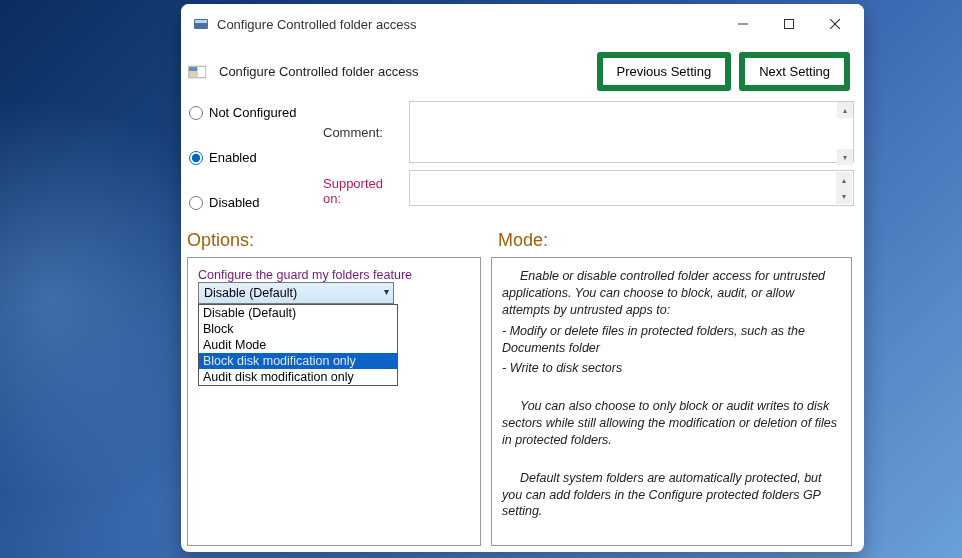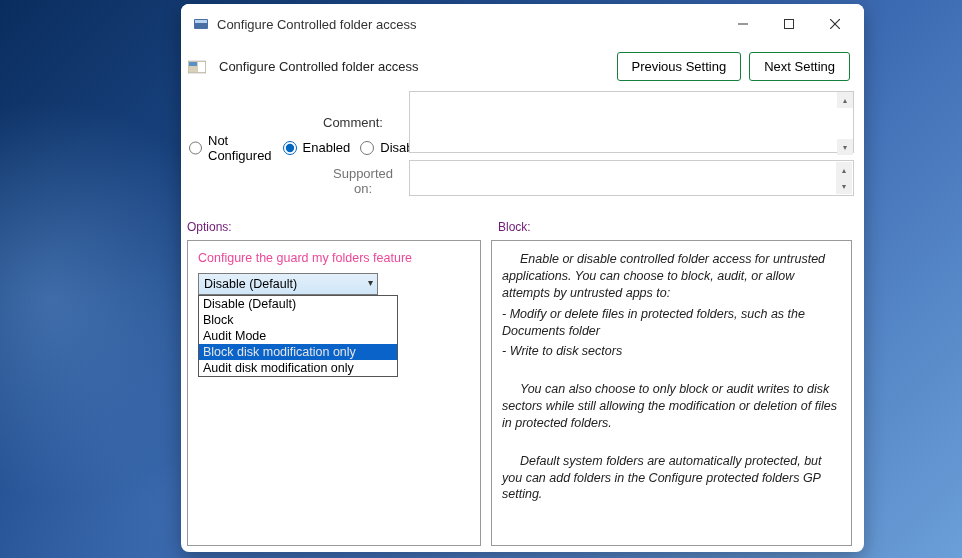--- a/index.html
+++ b/index.html
@@ -46,75 +46,74 @@
 
     .toolbar {
       display: flex;
       align-items: center;
       padding: 8px 14px 10px 6px;
       gap: 8px;
     }
     .toolbar .lead-icon { width: 20px; height: 16px; margin-right: 4px; display:inline-flex;align-items:center;justify-content:center;}
     .toolbar .lead-label { font-size: 13px; color: #222; flex: 1; }
     .tool-btn {
-      background: #fff; border: 1px solid #15803d; border-radius: 3px;
+      background: #fff; border: 6px solid #15803d; border-radius: 3px;
       padding: 6px 14px; font-size: 13px; cursor: pointer;
     }
 
     .config-area {
       display: grid;
       grid-template-columns: 130px 80px 1fr;
       padding: 0 10px 6px 6px;
       column-gap: 6px;
       row-gap: 4px;
     }
-    .radios { grid-column: 1; grid-row: 1 / span 3; display: flex; gap: 10px; padding-top: 4px; padding-left: 2px; justify-content: space-between;}
+    .radios { grid-column: 1; grid-row: 1 / span 3; display: flex; flex-direction: column; padding-top: 4px; padding-left: 2px; justify-content: space-between;}
     .radio-item { display: flex; align-items: center; gap: 6px; font-size: 13px; cursor: pointer; }
     .radio-item input { accent-color: #0067c0; width: 14px; height: 14px; }
     .lbl-comment { grid-column: 2; grid-row: 1; font-size: 13px; color: #333; padding-top: 4px; margin-top: 20px;}
     .comment-box { grid-column: 3; grid-row: 1; }
     .comment-box textarea {
       width: 100%; height: 62px; resize: none; border: 1px solid #ccc;
       font-family: inherit; font-size: 12px; padding: 3px;
       background: #fff;
     }
     .scroll-wrap { position: relative; }
     .scroll-arrows { position: absolute; right: 1px; top: 1px; bottom: 1px; width: 16px; display: flex; flex-direction: column; justify-content: space-between; }
     .scroll-arrows span { width: 16px; height: 16px; background: #f0f0f0; display:flex;align-items:center;justify-content:center;font-size:8px;color:#666;}
 
-    .lbl-supported { grid-column: 2; grid-row: 2; font-size: 13px; color: #737373; padding-top: 6px; text-align:center;}
+    .lbl-supported { grid-column: 2; grid-row: 2; font-size: 13px; color: #be185d; padding-top: 6px; text-align:left;}
     .supported-box { grid-column: 3; grid-row: 2; border: 1px solid #ccc; padding: 6px 8px; background: #fff; min-height: 32px; font-size: 12.5px; color: #333; }
 
-    .labels-row { display: flex; padding: 14px 14px 6px 6px; font-size: 12px; color: #701a75; }
+    .labels-row { display: flex; padding: 14px 14px 6px 6px; font-size: 18px; color: #a16207; }
     .labels-row .l1 { width: 303px; }
     .labels-row .l2 { padding-left: 8px; }
 
     .panels {
       display: flex;
       padding: 0 12px 6px 6px;
       gap: 10px;
       flex: 1;
       min-height: 0;
     }
     .options-panel, .help-panel {
       border: 1px solid #999;
       background: #fff;
       padding: 10px 10px;
       overflow: hidden;
     }
     .options-panel { width: 294px; position: relative; }
     .help-panel { flex: 1; font-size: 12.5px; color: #222; line-height: 1.35; font-style: italic; }
     .help-panel p { margin-bottom: 4px; text-indent: 18px; }
     .help-panel p.noindent { text-indent: 0; }
-    .options-panel .opt-label { font-size: 12.5px; color: #ec4899; }
+    .options-panel .opt-label { font-size: 12.5px; color: #701a75; }
 
     .combo {
-      margin-top: 8px;
       position: relative;
-      width: 180px;
+      width: 196px;
     }
     .combo-display {
       border: 1px solid #7a7a7a;
       background: linear-gradient(#e3f0fa, #cfe6f7);
       padding: 3px 18px 3px 5px;
       font-size: 12.5px;
       cursor: pointer;
       position: relative;
     }
     .combo-display::after {
@@ -214,21 +213,21 @@
     <div class="supported-box scroll-wrap">
       <div class="scroll-arrows">
         <span>▴</span>
         <span>▾</span>
       </div>
     </div>
   </div>
 
   <div class="labels-row">
     <div class="l1">Options:</div>
-    <div class="l2">Block:</div>
+    <div class="l2">Mode:</div>
   </div>
 
   <div class="panels">
     <div class="options-panel">
       <div class="opt-label">Configure the guard my folders feature</div>
       <div class="combo">
         <div class="combo-display">Disable (Default)</div>
         <div class="combo-list">
           <div class="combo-item">Disable (Default)</div>
           <div class="combo-item">Block</div>

